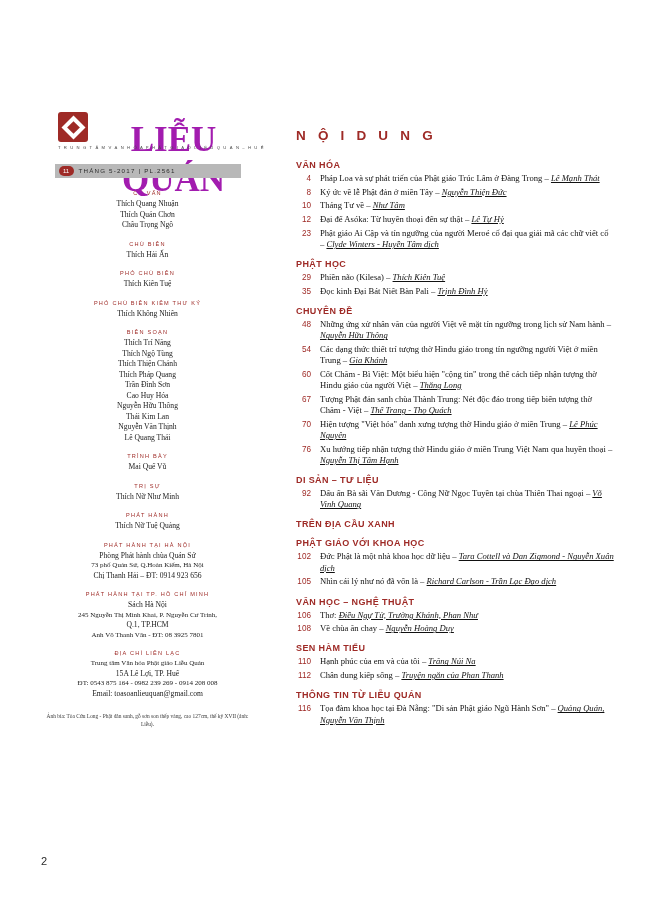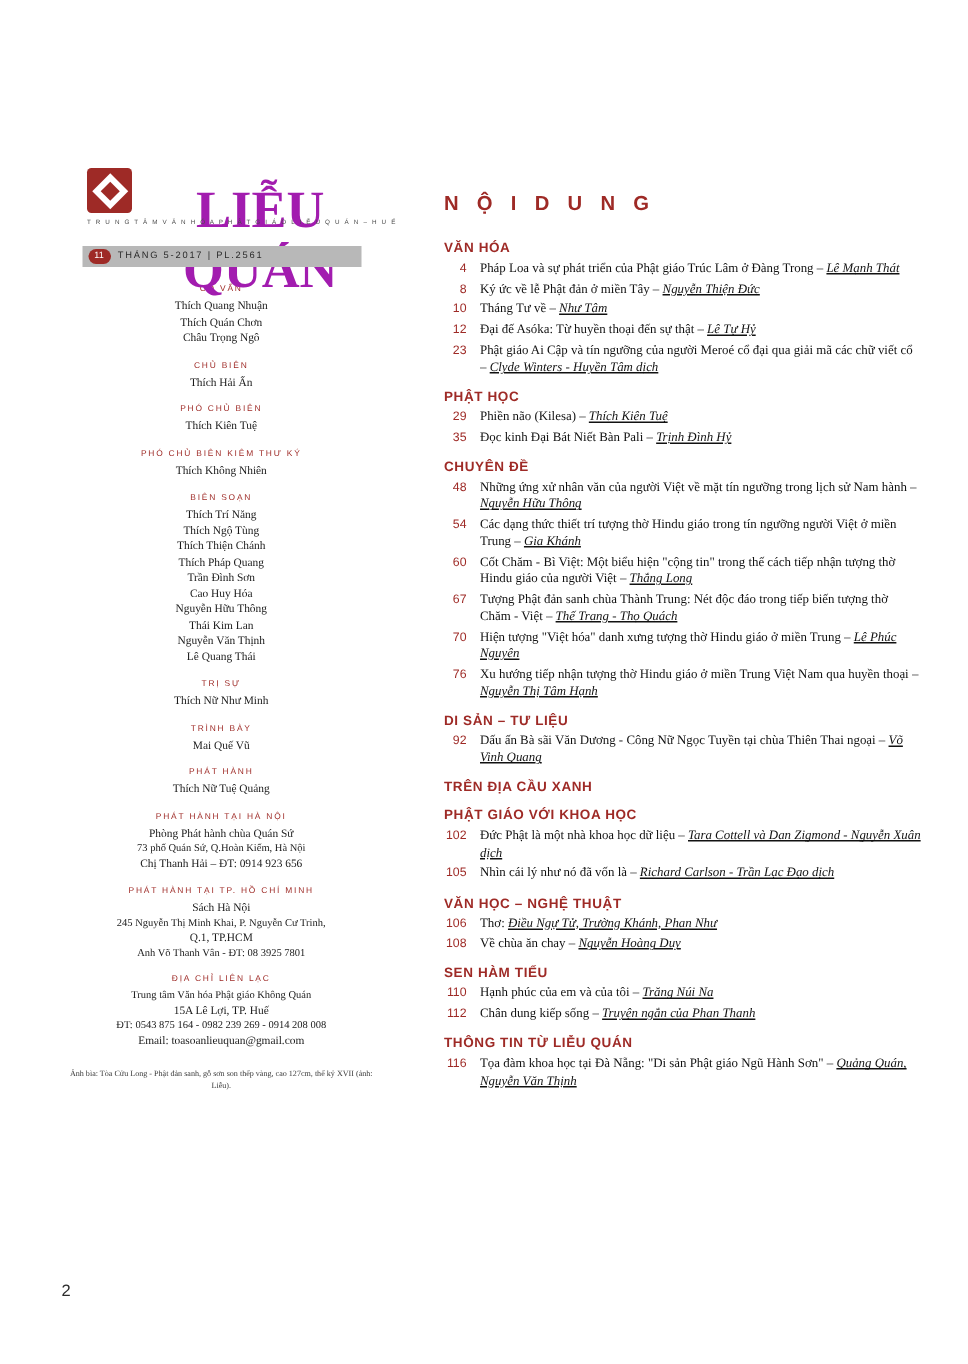--- a/index.html
+++ b/index.html
@@ -251,47 +251,47 @@
         <div class="credit-line">Thích Thiện Chánh</div>
         <div class="credit-line">Thích Pháp Quang</div>
         <div class="credit-line">Trần Đình Sơn</div>
         <div class="credit-line">Cao Huy Hóa</div>
         <div class="credit-line">Nguyễn Hữu Thông</div>
         <div class="credit-line">Thái Kim Lan</div>
         <div class="credit-line">Nguyễn Văn Thịnh</div>
         <div class="credit-line">Lê Quang Thái</div>
       </div>
       <div class="credits-block">
+        <div class="credit-head">TRÌNH BÀY</div>
+        <div class="credit-line">Mai Quế Vũ</div>
+      </div>
+      <div class="credits-block">
         <div class="credit-head">TRỊ SỰ</div>
         <div class="credit-line">Thích Nữ Như Minh</div>
-      </div>
-      <div class="credits-block">
-        <div class="credit-head">TRÌNH BÀY</div>
-        <div class="credit-line">Mai Quế Vũ</div>
       </div>
       <div class="credits-block">
         <div class="credit-head">PHÁT HÀNH</div>
         <div class="credit-line">Thích Nữ Tuệ Quảng</div>
       </div>
       <div class="credits-block">
         <div class="credit-head">PHÁT HÀNH TẠI HÀ NỘI</div>
         <div class="credit-line">Phòng Phát hành chùa Quán Sứ</div>
         <div class="credit-line small">73 phố Quán Sứ, Q.Hoàn Kiếm, Hà Nội</div>
         <div class="credit-line">Chị Thanh Hải – ĐT: 0914 923 656</div>
       </div>
       <div class="credits-block">
         <div class="credit-head">PHÁT HÀNH TẠI TP. HỒ CHÍ MINH</div>
         <div class="credit-line">Sách Hà Nội</div>
         <div class="credit-line small">245 Nguyễn Thị Minh Khai, P. Nguyễn Cư Trinh,</div>
         <div class="credit-line">Q.1, TP.HCM</div>
         <div class="credit-line small">Anh Võ Thanh Vân - ĐT: 08 3925 7801</div>
       </div>
       <div class="credits-block">
         <div class="credit-head">ĐỊA CHỈ LIÊN LẠC</div>
-        <div class="credit-line small">Trung tâm Văn hóa Phật giáo Không Quán</div>
+        <div class="credit-line small">Trung tâm Văn hóa Phật giáo Liễu Quán</div>
         <div class="credit-line">15A Lê Lợi, TP. Huế</div>
         <div class="credit-line small">ĐT: 0543 875 164 - 0982 239 269 - 0914 208 008</div>
         <div class="credit-line">Email: toasoanlieuquan@gmail.com</div>
       </div>
     </div>
 
   <div class="photo-note">Ảnh bìa: Tòa Cửu Long - Phật đản sanh, gỗ sơn son thếp vàng, cao 127cm, thế kỷ XVII (ảnh: Liễu).</div>
 </div>
 
 <div class="right-col">

